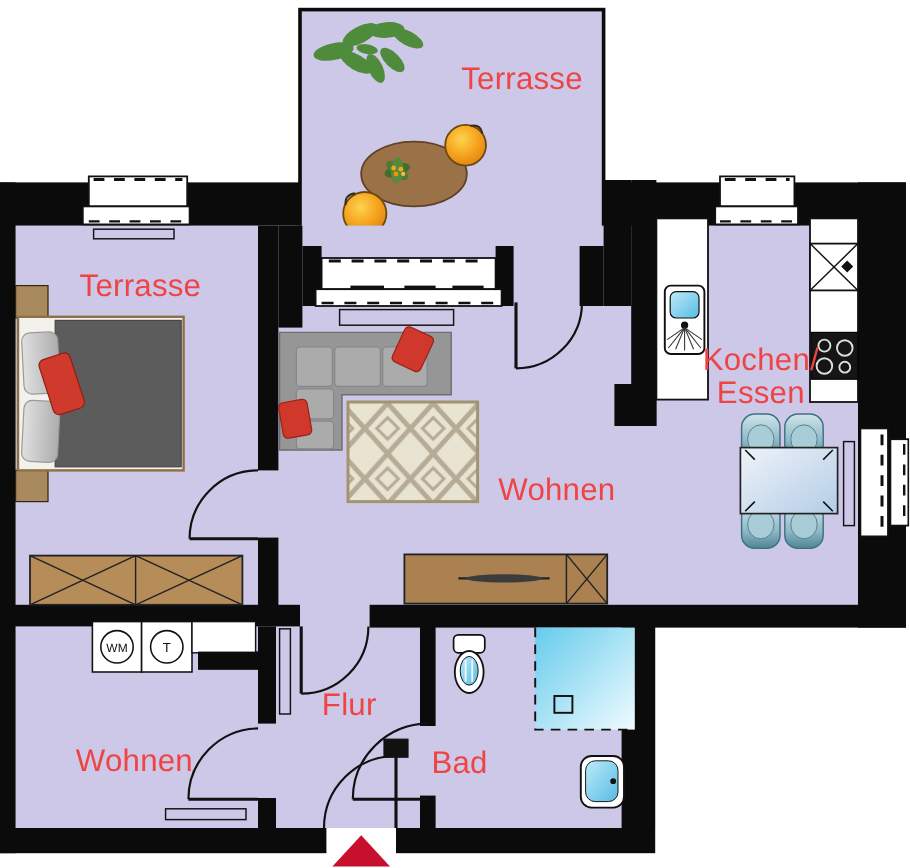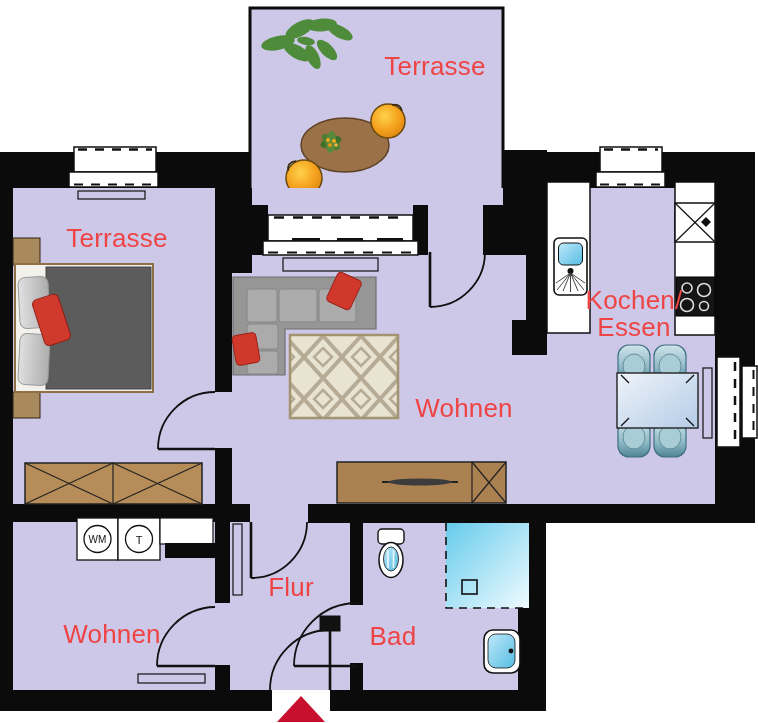--- a/index.html
+++ b/index.html
@@ -298,14 +298,14 @@
   <polygon points="301,696 325,722 277,722" fill="#c8102e"></polygon>
 </svg>
 
 <div class="lbl" style="left:435px;top:66px">Terrasse</div>
 <div class="lbl" style="left:117px;top:238px">Terrasse</div>
 <div class="lbl" style="left:464px;top:408px">Wohnen</div>
 <div class="lbl" style="left:634px;top:300px">Kochen/</div>
 <div class="lbl" style="left:634px;top:327px">Essen</div>
 <div class="lbl" style="left:291px;top:587px">Flur</div>
 <div class="lbl" style="left:112px;top:634px">Wohnen</div>
-<div class="lbl" style="left:393px;top:636px">Bad</div>
+<div class="lbl" style="left:383px;top:636px">Bad</div>
 </div>
 
 </body></html>

